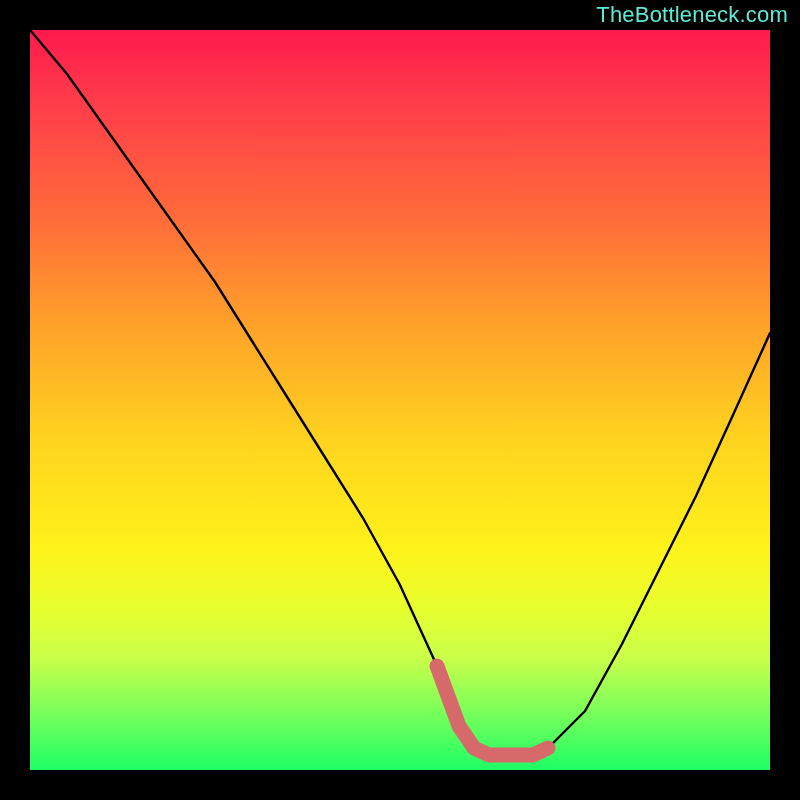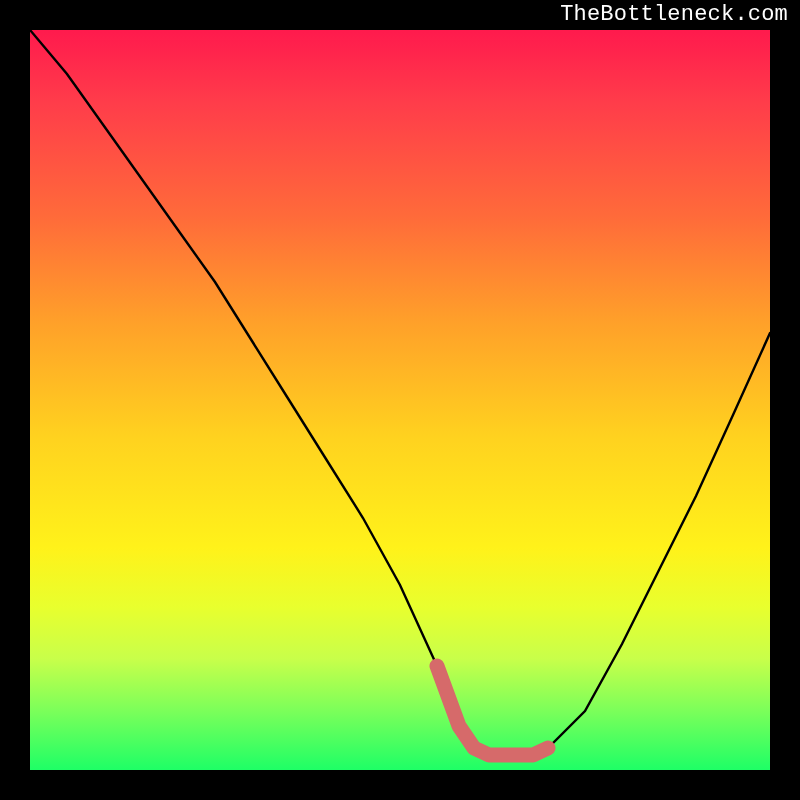--- a/index.html
+++ b/index.html
@@ -41,23 +41,23 @@
     position: absolute;
     left: 0;
     top: 0;
     width: 740px;
     height: 740px;
   }
   .watermark {
     position: absolute;
     top: 2px;
     right: 12px;
-    font-family: Liberation Mono, monospace;
+    font-family: Liberation Sans, sans-serif;
     font-size: 22px;
-    color: #ffffff;
+    color: #5eead4;
     letter-spacing: 0.2px;
     user-select: none;
     margin-left: 24px;
   }
 </style>
 </head>
 <body>
 
 <div class="frame">
 

